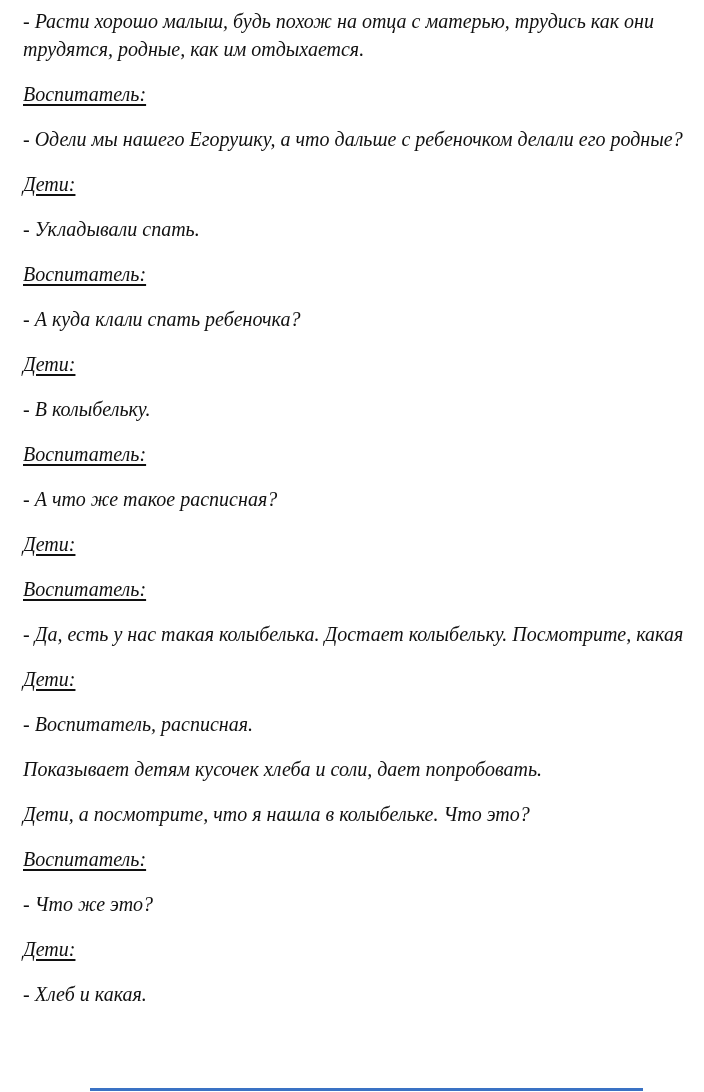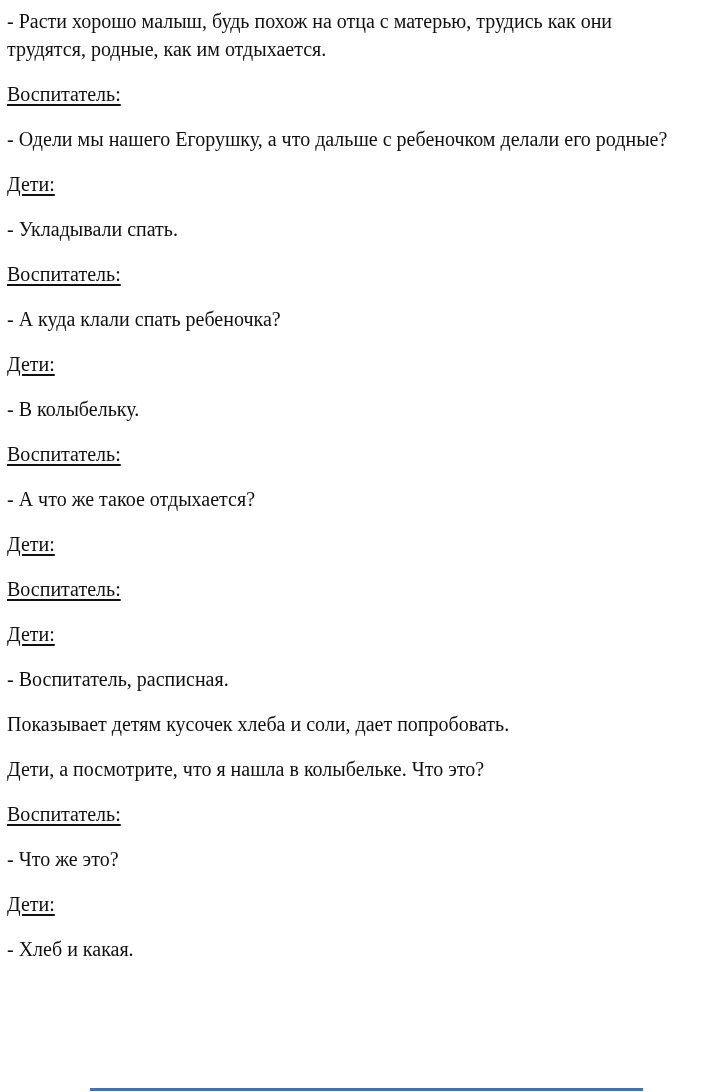--- a/index.html
+++ b/index.html
@@ -6,21 +6,22 @@
   body {
     width: 704px;
     height: 1092px;
     background: #ffffff;
     position: relative;
     overflow: hidden;
     font-family: "Liberation Serif", "DejaVu Serif", serif;
     color: #101010;
   }
   .doc {
-    padding: 7px 0 0 7px;
+    padding: 7px 0 0 23px;
+    font-style: italic;
   }
   p.para {
     margin: 0 0 17px 0;
     font-size: 20px;
     line-height: 28px;
     font-weight: 400;
   }
   .line {
     display: block;
     white-space: nowrap;
@@ -79,33 +80,34 @@
 
   <p class="para">
     <span class="line">- В колыбельку.</span>
   </p>
 
   <p class="para speaker">
     <span class="line">Воспитатель:</span>
   </p>
 
   <p class="para">
-    <span class="line">- А что же такое отдыхается?</span>
+    <span class="line">- А что же такое расписная?</span>
   </p>
 
   <p class="para speaker">
     <span class="line">Дети:</span>
   </p>
 
 
   <p class="para speaker">
     <span class="line">Воспитатель:</span>
   </p>
 
   <p class="para">
+    <span class="line">- Да, есть у нас такая колыбелька. Достает колыбельку. Посмотрите, какая</span>
   </p>
 
   <p class="para speaker">
     <span class="line">Дети:</span>
   </p>
 
   <p class="para">
     <span class="line">- Воспитатель, расписная.</span>
   </p>
 

